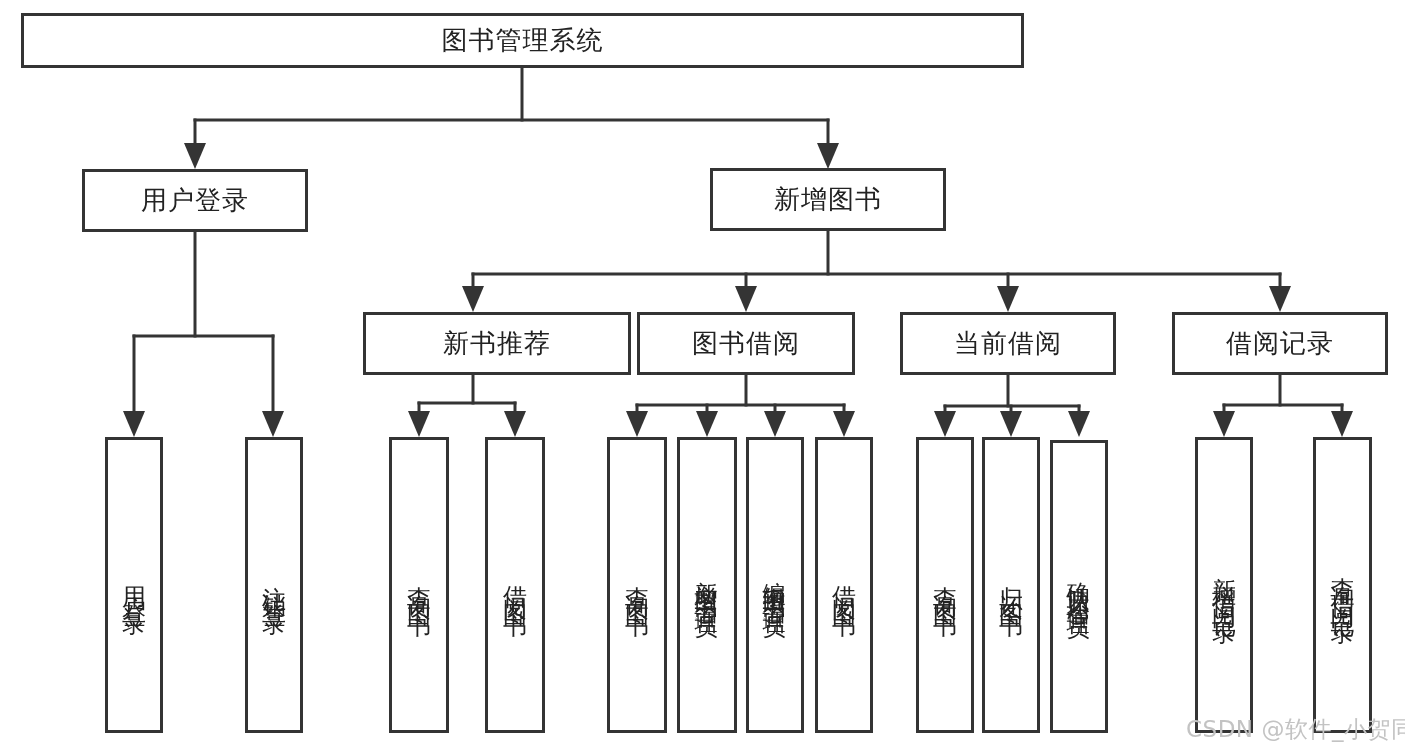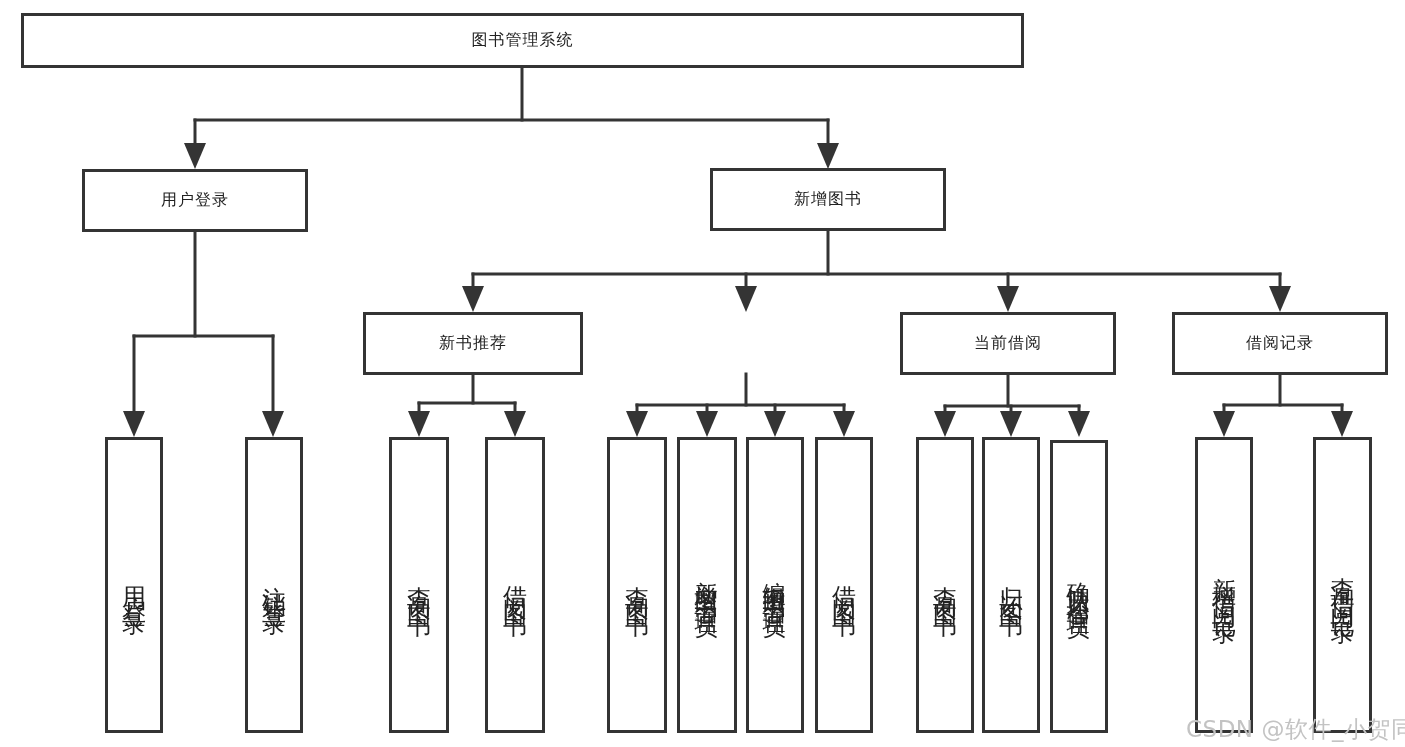--- a/index.html
+++ b/index.html
@@ -4,21 +4,21 @@
 <style>
   html,body{margin:0;padding:0;background:#ffffff;}
   #canvas{
     position:relative;width:1405px;height:747px;background:#ffffff;overflow:hidden;
     font-family:"DejaVu Sans","Liberation Sans",sans-serif;
   }
   #connectors{position:absolute;left:0;top:0;z-index:1;}
   .box{
     position:absolute;background:#ffffff;border:3px solid #343434;box-sizing:border-box;
     display:flex;align-items:center;justify-content:center;
-    color:#222222;font-size:16px;letter-spacing:1px;z-index:2;white-space:nowrap;
+    color:#222222;font-size:26px;letter-spacing:1px;z-index:2;white-space:nowrap;
   }
   .leaf{
     writing-mode:vertical-rl;text-orientation:mixed;
     font-size:24px;letter-spacing:9px;
   }
   .t-long{letter-spacing:5px;font-size:23px;}
   .watermark{
     position:absolute;left:1186px;top:714px;z-index:6;
     color:#c3c3c3;font-size:23px;letter-spacing:0.5px;white-space:nowrap;
   }
@@ -95,21 +95,22 @@
       <polygon points="1213,411 1235,411 1224,437"></polygon>
       <polygon points="1331,411 1353,411 1342,437"></polygon>
     </g>
   </svg>
 
   <div class="box" style="left:21px;top:13px;width:1003px;height:55px;">图书管理系统</div>
 
   <div class="box" style="left:82px;top:169px;width:226px;height:63px;">用户登录</div>
   <div class="box" style="left:710px;top:168px;width:236px;height:63px;">新增图书</div>
 
-  <div class="box" style="left:363px;top:312px;width:220px;height:63px;">新书推荐</div>
+  <div class="box" style="left:363px;top:312px;width:268px;height:63px;">新书推荐</div>
+  <div class="box" style="left:637px;top:312px;width:218px;height:63px;">图书借阅</div>
   <div class="box" style="left:900px;top:312px;width:216px;height:63px;">当前借阅</div>
   <div class="box" style="left:1172px;top:312px;width:216px;height:63px;">借阅记录</div>
 
   <div class="box leaf" style="left:105px;top:437px;width:58px;height:296px;">用户登录</div>
   <div class="box leaf" style="left:245px;top:437px;width:58px;height:296px;">注销登录</div>
 
   <div class="box leaf" style="left:389px;top:437px;width:60px;height:296px;">查询图书</div>
   <div class="box leaf" style="left:485px;top:437px;width:60px;height:296px;">借阅图书</div>
 
   <div class="box leaf" style="left:607px;top:437px;width:60px;height:296px;">查询图书</div>

